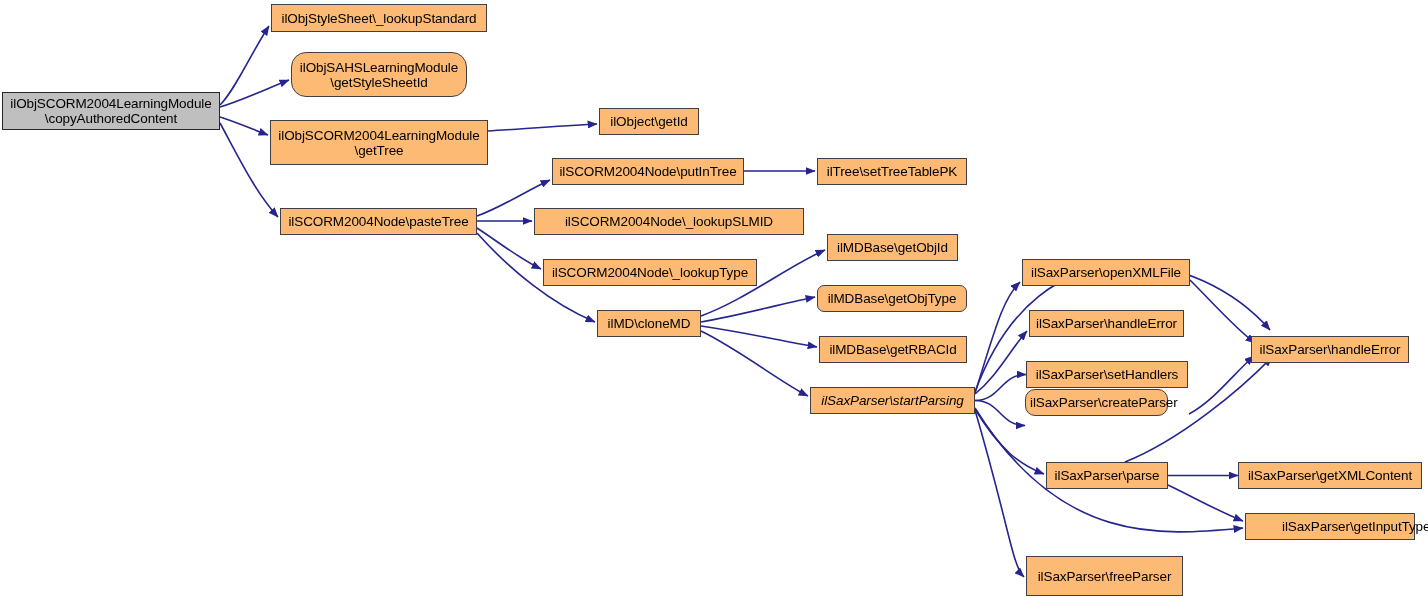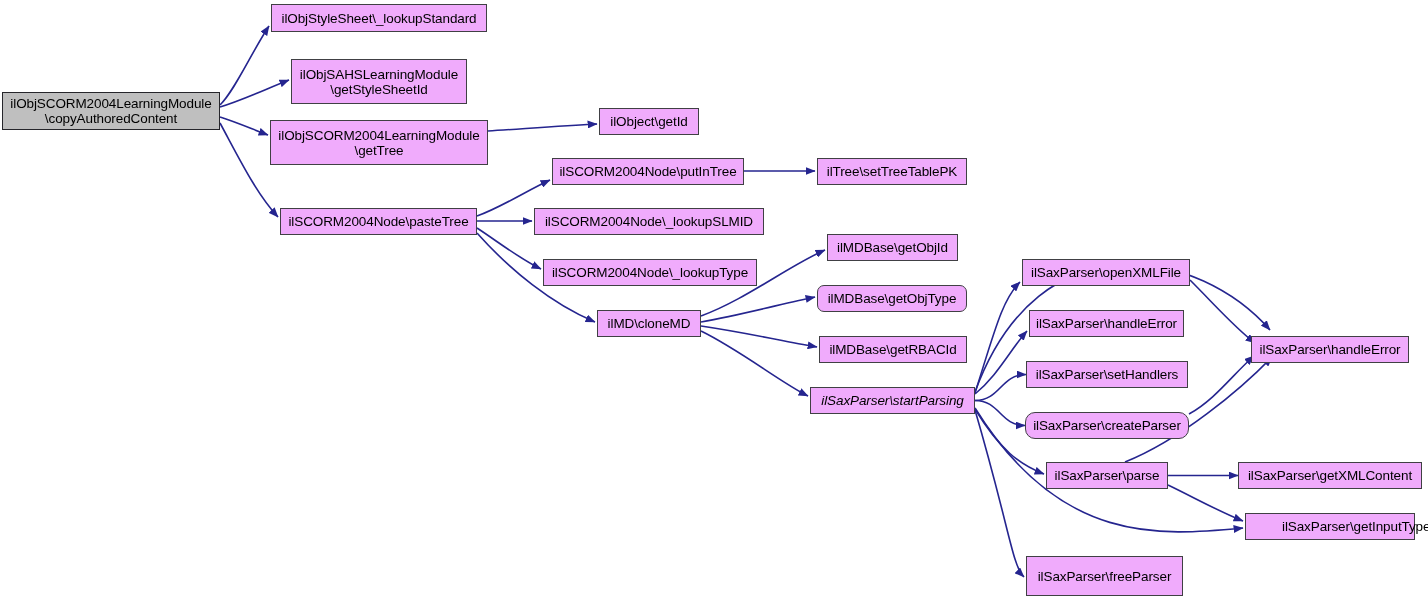--- a/index.html
+++ b/index.html
@@ -21,21 +21,21 @@
     left: 0;
     top: 0;
     width: 1428px;
     height: 596px;
     pointer-events: none;
   }
   .gnode {
     position: absolute;
     box-sizing: border-box;
     border: 1px solid #404044;
-    background: #f0abfc;
+    background: #fdba74;
     color: #000000;
     font-size: 13.5px;
     line-height: 15px;
     text-align: center;
     display: flex;
     align-items: center;
     justify-content: center;
     white-space: pre;
     letter-spacing: -0.1px;
     z-index: 5;
@@ -90,39 +90,39 @@
         <path d="M1125,462 C1180,440 1240,390 1272,357"></path>
         <path d="M1168,475.5 C1203,475.5 1203,475.5 1238,475.5"></path>
         <path d="M1168,485 C1195,498 1220,512 1243,521"></path>
       </g>
   </svg>
 
   <div id="node-layer">
       <div class="gnode root" style="left: 2px; top: 92px; width: 218px; height: 38px;"><span class="nlabel">ilObjSCORM2004LearningModule
 \copyAuthoredContent</span></div>
       <div class="gnode" style="left: 271px; top: 4px; width: 216px; height: 28px;"><span class="nlabel">ilObjStyleSheet\_lookupStandard</span></div>
-      <div class="gnode" style="left: 291px; top: 59px; width: 176px; height: 45px;"><span class="nlabel">ilObjSAHSLearningModule
+      <div class="gnode" style="left: 291px; top: 52px; width: 176px; height: 45px; border-radius: 15px;"><span class="nlabel">ilObjSAHSLearningModule
 \getStyleSheetId</span></div>
       <div class="gnode" style="left: 270px; top: 120px; width: 218px; height: 45px;"><span class="nlabel">ilObjSCORM2004LearningModule
 \getTree</span></div>
       <div class="gnode" style="left: 599px; top: 108px; width: 100px; height: 27px;"><span class="nlabel">ilObject\getId</span></div>
       <div class="gnode" style="left: 552px; top: 158px; width: 192px; height: 27px; align-items: center;"><span class="nlabel">ilSCORM2004Node\putInTree</span></div>
       <div class="gnode" style="left: 817px; top: 158px; width: 150px; height: 27px;"><span class="nlabel">ilTree\setTreeTablePK</span></div>
       <div class="gnode" style="left: 280px; top: 208px; width: 197px; height: 27px;"><span class="nlabel">ilSCORM2004Node\pasteTree</span></div>
-      <div class="gnode" style="left: 534px; top: 208px; width: 230px; height: 27px;"><span class="nlabel">ilSCORM2004Node\_lookupSLMID</span></div>
+      <div class="gnode" style="left: 534px; top: 208px; width: 270px; height: 27px;"><span class="nlabel">ilSCORM2004Node\_lookupSLMID</span></div>
       <div class="gnode" style="left: 543px; top: 259px; width: 214px; height: 27px;"><span class="nlabel">ilSCORM2004Node\_lookupType</span></div>
       <div class="gnode" style="left: 597px; top: 310px; width: 104px; height: 27px;"><span class="nlabel">ilMD\cloneMD</span></div>
       <div class="gnode" style="left: 827px; top: 234px; width: 131px; height: 27px;"><span class="nlabel">ilMDBase\getObjId</span></div>
       <div class="gnode" style="left: 817px; top: 285px; width: 150px; height: 27px; border-radius: 7px;"><span class="nlabel">ilMDBase\getObjType</span></div>
       <div class="gnode" style="left: 819px; top: 336px; width: 148px; height: 27px;"><span class="nlabel">ilMDBase\getRBACId</span></div>
       <div class="gnode" style="left: 810px; top: 387px; width: 165px; height: 27px; font-style: italic;"><span class="nlabel">ilSaxParser\startParsing</span></div>
       <div class="gnode" style="left: 1022px; top: 259px; width: 168px; height: 27px;"><span class="nlabel">ilSaxParser\openXMLFile</span></div>
       <div class="gnode" style="left: 1029px; top: 310px; width: 155px; height: 27px;"><span class="nlabel">ilSaxParser\handleError</span></div>
       <div class="gnode" style="left: 1026px; top: 361px; width: 162px; height: 27px;"><span class="nlabel">ilSaxParser\setHandlers</span></div>
-      <div class="gnode" style="left: 1025px; top: 412px; width: 164px; height: 27px; border-radius: 10px;"><span class="nlabel">ilSaxParser\createParser</span></div>
+      <div class="gnode" style="left: 1025px; top: 389px; width: 143px; height: 27px; border-radius: 10px;"><span class="nlabel">ilSaxParser\createParser</span></div>
       <div class="gnode" style="left: 1046px; top: 462px; width: 122px; height: 27px;"><span class="nlabel">ilSaxParser\parse</span></div>
       <div class="gnode" style="left: 1026px; top: 556px; width: 157px; height: 40px;"><span class="nlabel">ilSaxParser\freeParser</span></div>
       <div class="gnode" style="left: 1251px; top: 336px; width: 158px; height: 27px;"><span class="nlabel">ilSaxParser\handleError</span></div>
       <div class="gnode" style="left: 1238px; top: 462px; width: 184px; height: 27px;"><span class="nlabel">ilSaxParser\getXMLContent</span></div>
       <div class="gnode" style="left: 1245px; top: 513px; width: 170px; height: 27px; padding-left: 32px;"><span class="nlabel">ilSaxParser\getInputType</span></div>
     </div>
 
 </div>
 
 </body></html>

